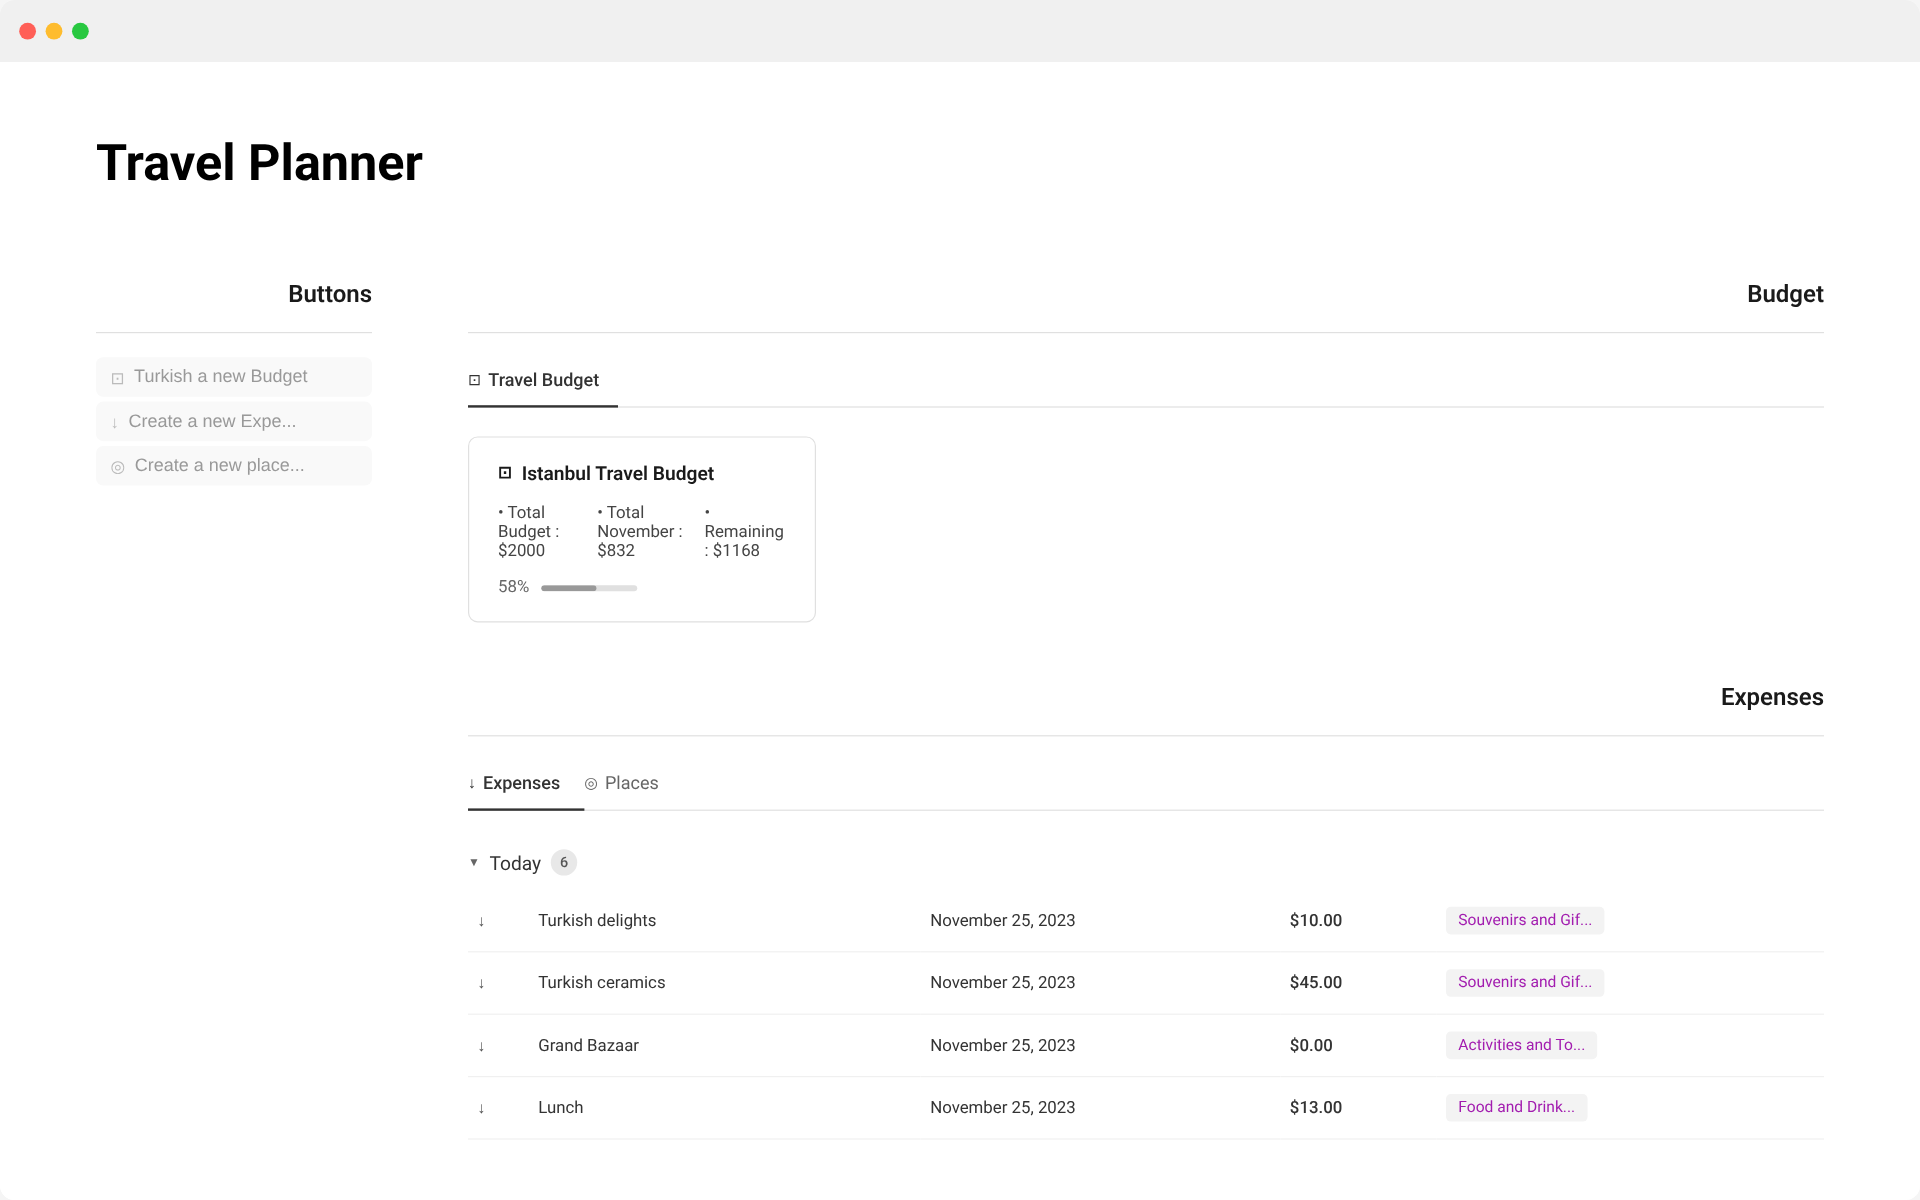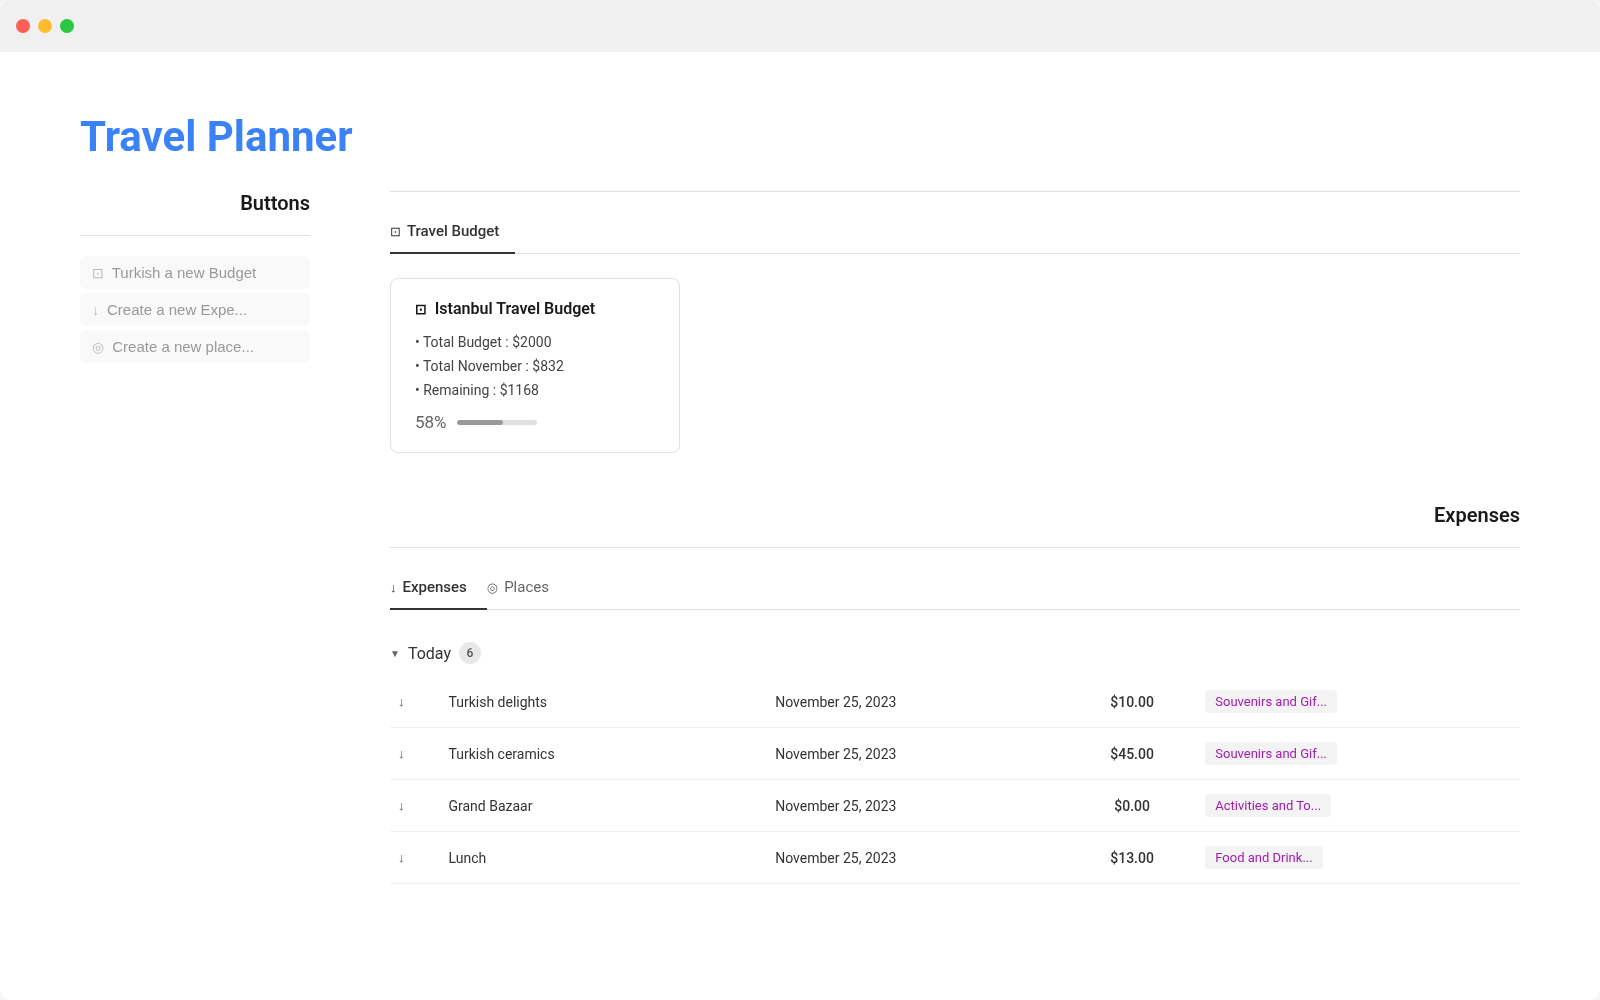--- a/index.html
+++ b/index.html
@@ -53,22 +53,22 @@
     .content {
       flex: 1;
       overflow-y: auto;
       padding: 60px 80px 60px 80px;
       background: #ffffff;
     }
 
     .page-title {
       font-size: 42px;
       font-weight: 700;
-      color: #3b82f6;
-      margin-bottom: 30px;
+      color: #000000;
+      margin-bottom: 72px;
     }
 
     .main-layout {
       display: flex;
       gap: 80px;
     }
 
     .left-panel {
       width: 230px;
       flex-shrink: 0;
@@ -168,38 +168,38 @@
       color: #1a1a1a;
       margin-bottom: 16px;
     }
 
     .budget-card-icon {
       font-size: 14px;
     }
 
     .budget-info {
       display: flex;
-      flex-direction: column;
+      flex-direction: row;
       gap: 8px;
       margin-bottom: 14px;
     }
 
     .budget-info-row {
       font-size: 14px;
       color: #444;
     }
 
     .progress-row {
       display: flex;
       align-items: center;
       gap: 10px;
     }
 
     .progress-label {
-      font-size: 17px;
+      font-size: 14px;
       color: #666;
     }
 
     .progress-bar-container {
       width: 80px;
       height: 5px;
       background: #e0e0e0;
       border-radius: 3px;
       overflow: hidden;
     }
@@ -301,21 +301,21 @@
     .expense-name {
       color: #333;
       margin-left: 36px;
     }
 
     .expense-date {
       color: #777;
     }
 
     .expense-amount {
-      text-align: center;
+      text-align: left;
       color: #333;
       font-weight: 500;
     }
 
     .expense-category {
       background: #f3f3f3;
       border-radius: 4px;
       padding: 4px 10px;
       font-size: 13px;
       color: #a21caf;
@@ -358,20 +358,21 @@
             <span class="btn-icon">◎</span>
             <span>Create a new place...</span>
           </button>
 
         </div>
       </div>
 
       <div class="right-panel">
 
         <div class="budget-section">
+          <div class="section-heading">Budget</div>
           <div class="divider"></div>
 
           <div class="tab-bar">
             <div class="tab-item active">
               <span class="tab-icon">⊡</span>
               <span>Travel Budget</span>
             </div>
           </div>
 
           <div class="budget-card">

